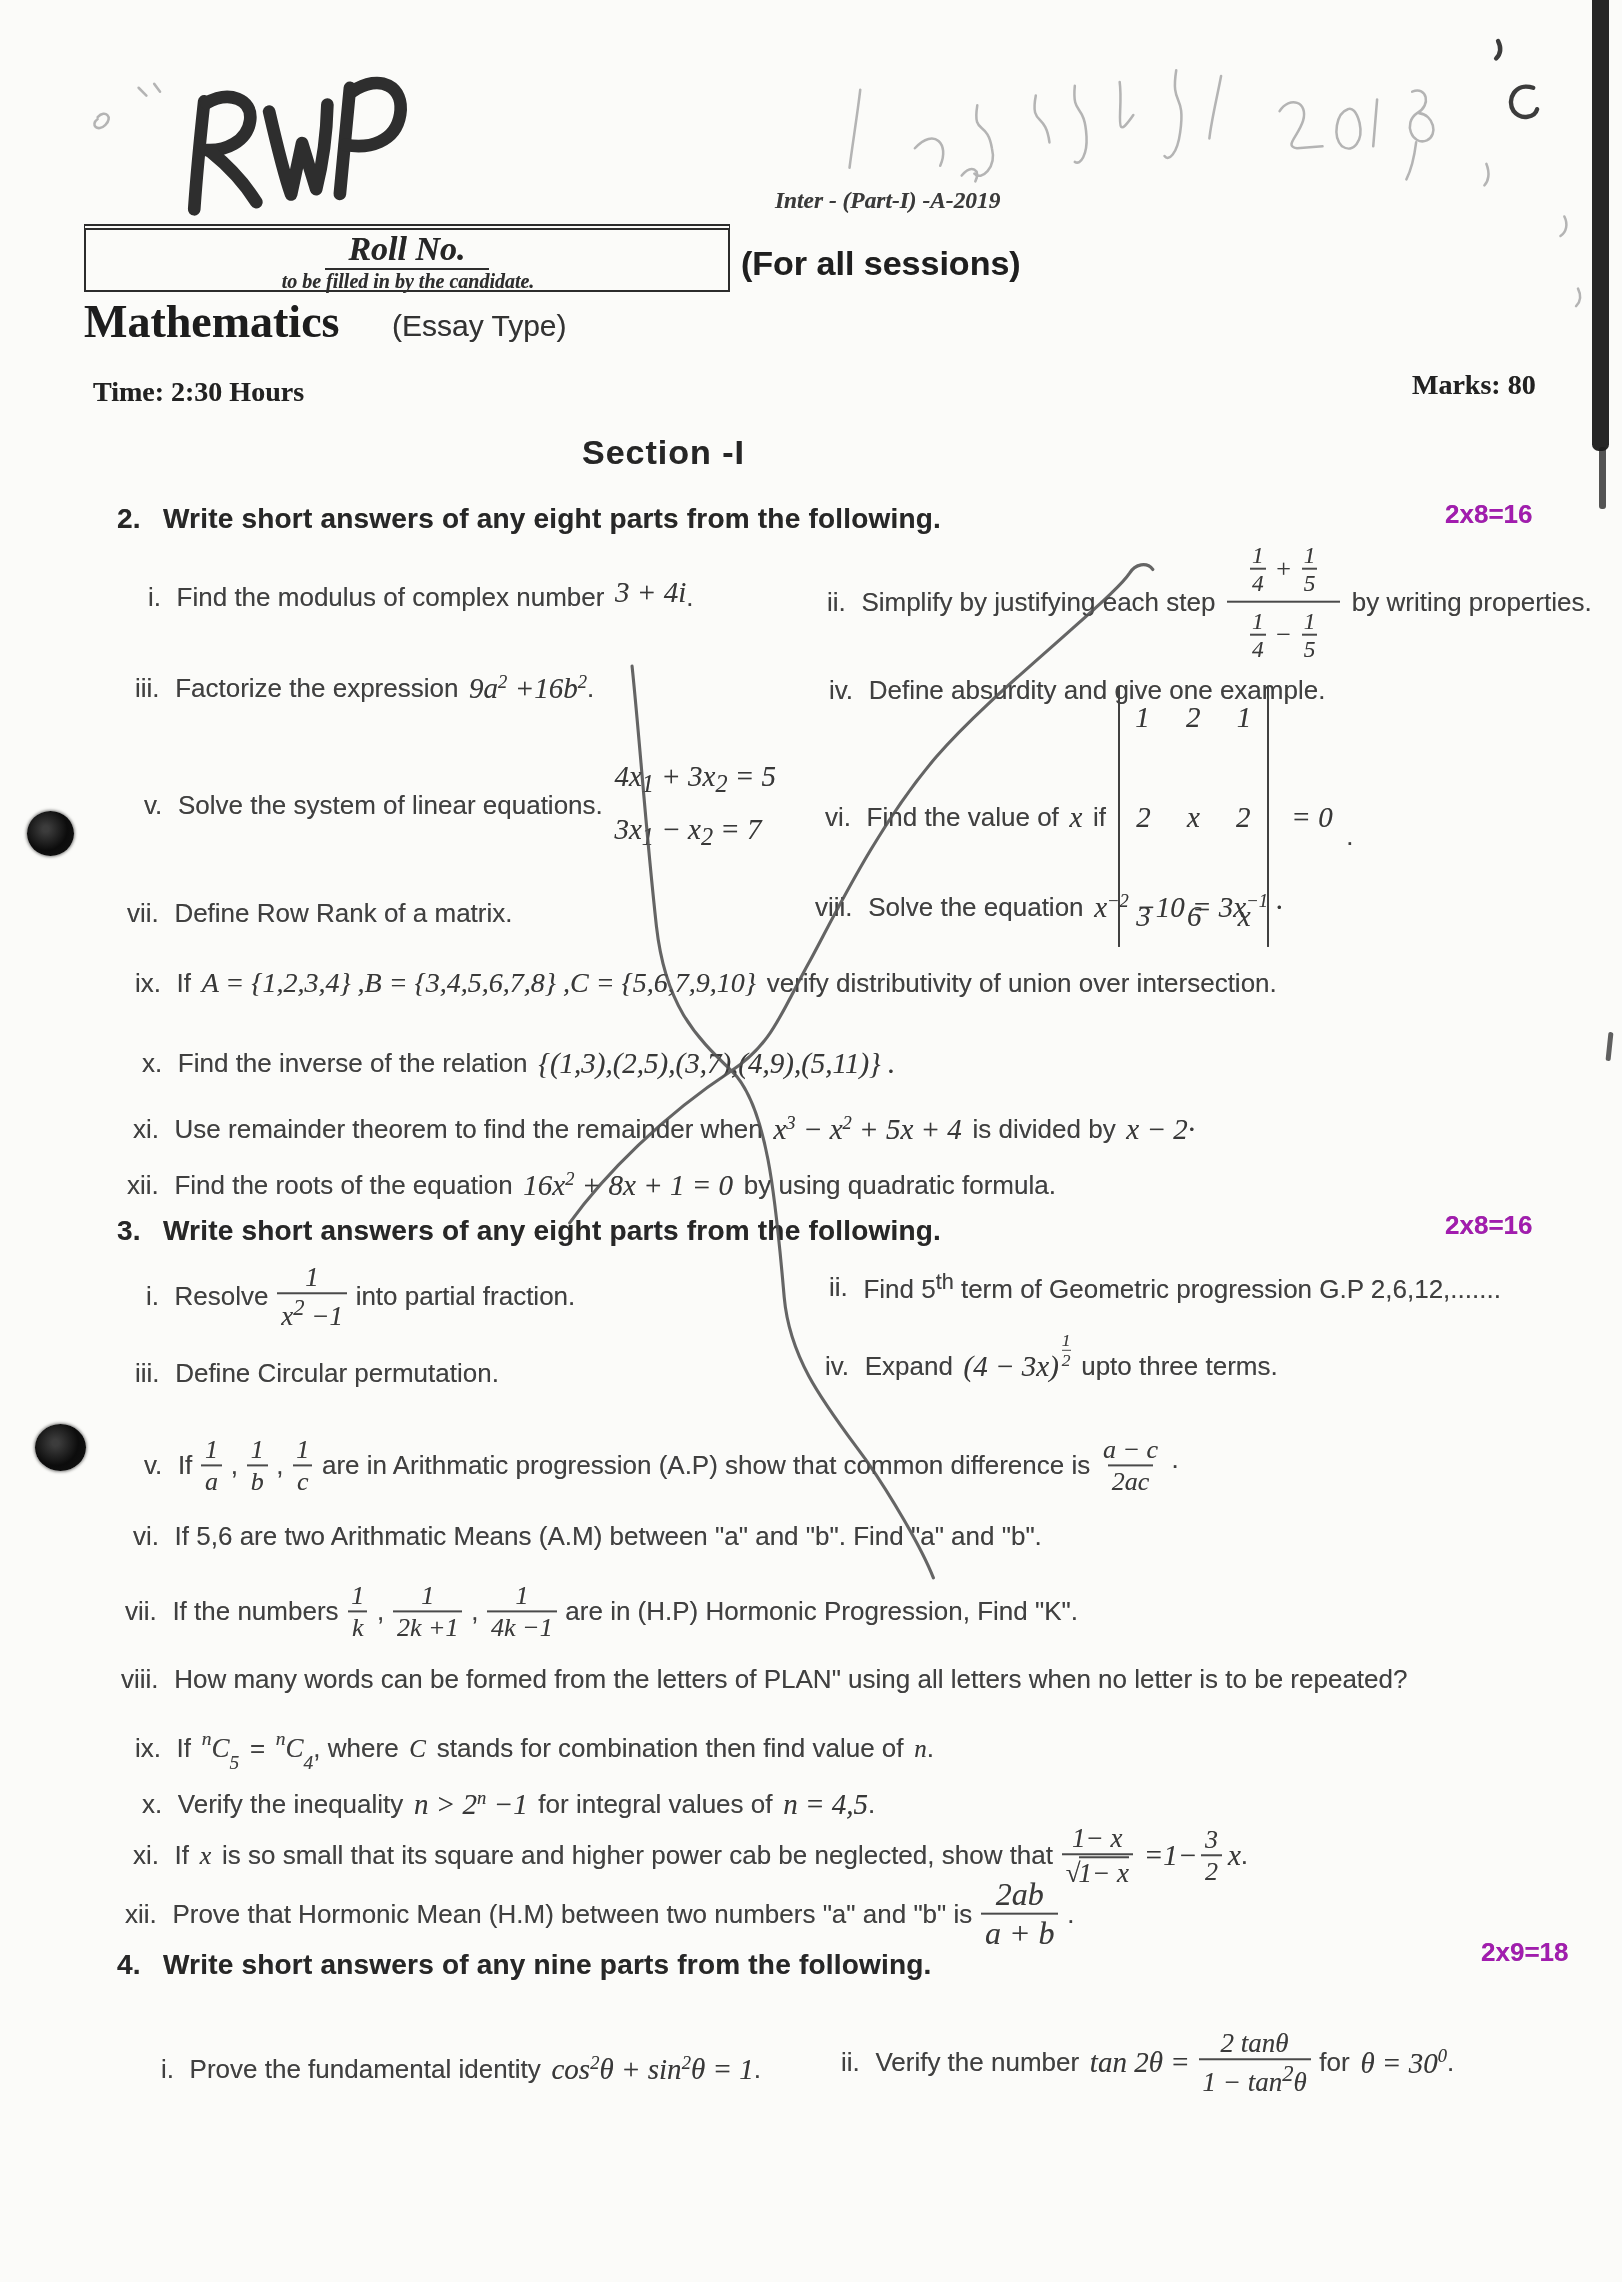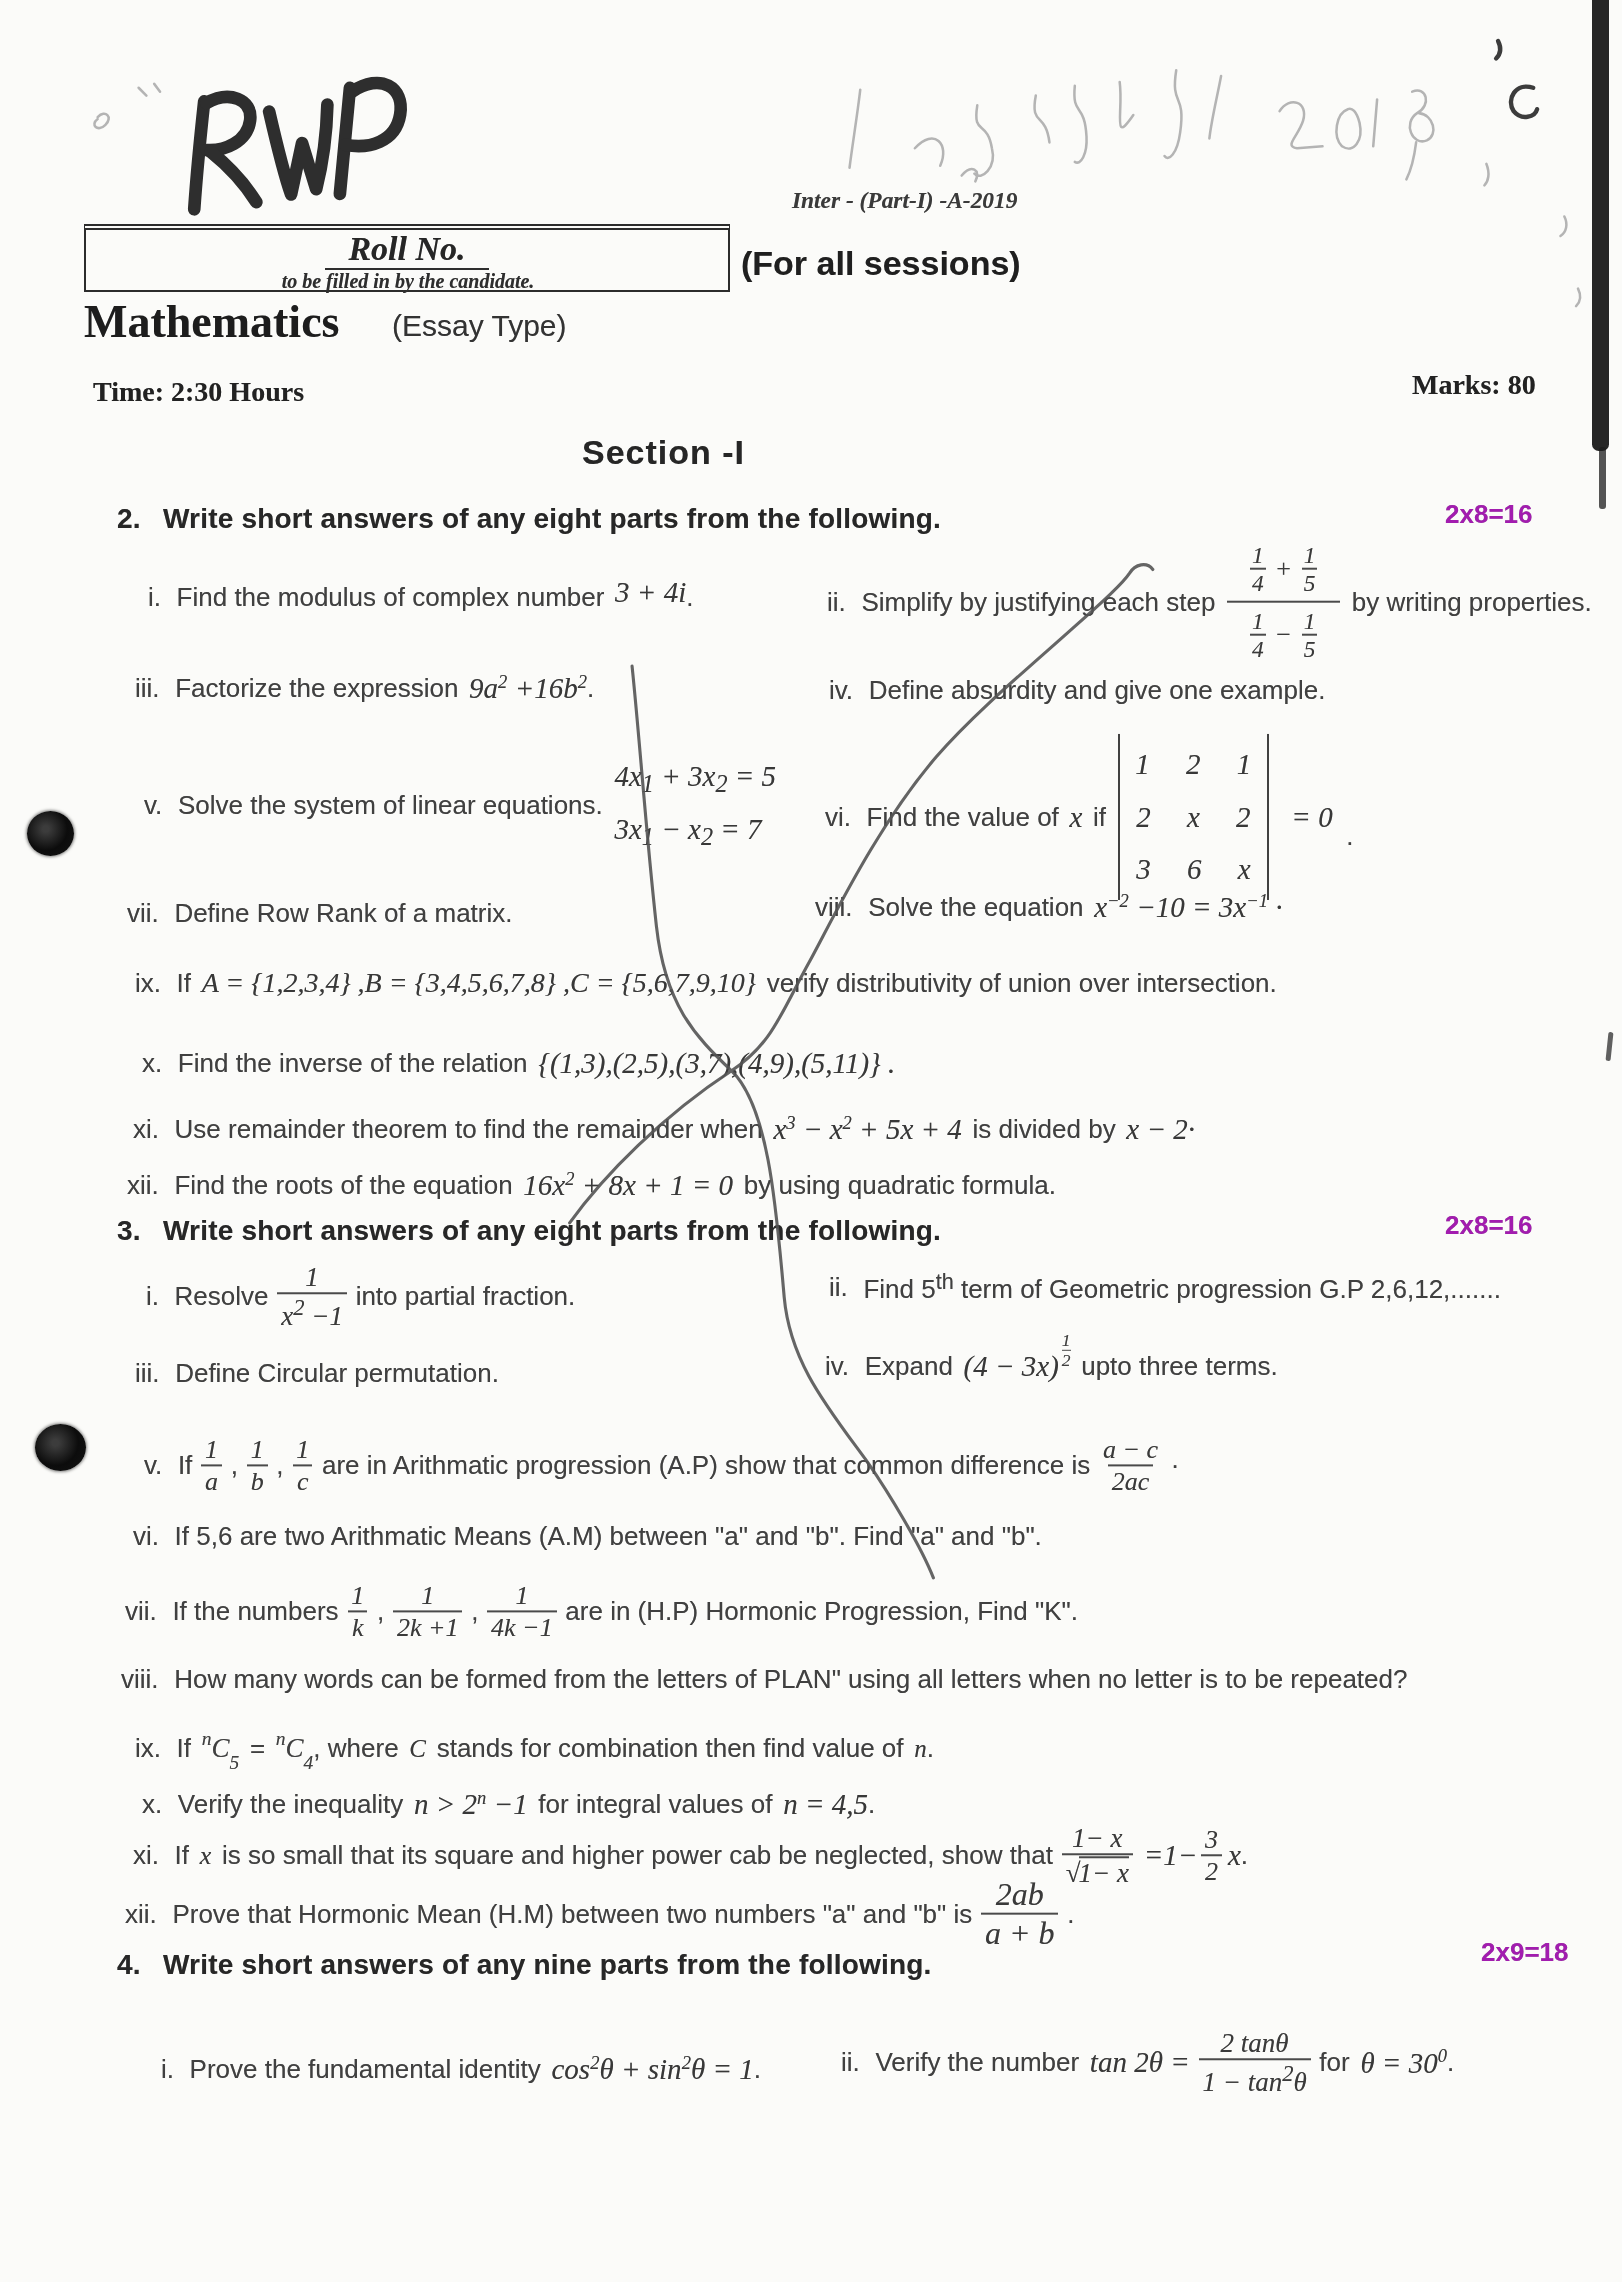--- a/index.html
+++ b/index.html
@@ -26,31 +26,31 @@
   .bigfr{display:inline-flex;flex-direction:column;align-items:center;margin:0 11.7px;}
   .bigfr .frow{display:flex;align-items:center;gap:8.8px;font-family:"Liberation Serif",serif;color:#3a3a3a;}
   .bigfr .fr{font-size:23.4px;margin:0;}
   .bigfr .fr .fd{border-top:2px solid #4a4a4a;padding:0 2px;}
   .bigfr .divider{width:113px;border-top:2.3px solid #4a4a4a;margin:4.9px 0;}
   .expfr{display:inline-flex;flex-direction:column;align-items:center;font-size:17.6px;line-height:1;
          transform:translateY(-16.6px);margin-left:2.9px;font-family:"Liberation Serif",serif;font-style:italic;}
   .expfr .fd{border-top:1.8px solid #4a4a4a;padding-top:1px;}
   .det{display:inline-flex;flex-direction:column;border-left:2.3px solid #414141;border-right:2.3px solid #414141;
        padding:3.9px 15.6px;margin:0 11.7px;font-family:"Liberation Serif",serif;font-style:italic;font-size:29px;
-       color:#383838;line-height:1.82;text-align:center;}
+       color:#383838;line-height:1.82;text-align:center;gap:47px;}
   .det .dr{word-spacing:29px;}
   .eqs{display:inline-flex;flex-direction:column;font-family:"Liberation Serif",serif;font-style:italic;
        font-size:29px;line-height:1.68;margin-left:11.7px;color:#383838;}
   .scN{font-size:19.5px;transform:translateY(-11.7px);display:inline-block;font-family:"Liberation Serif",serif;font-style:italic;}
   .scB{font-size:19.5px;transform:translateY(12.7px);display:inline-block;font-family:"Liberation Serif",serif;font-style:italic;}
   .cbig{font-family:"Liberation Serif",serif;font-style:italic;font-size:27px;}
   .rt{font-style:normal;}
   .ovl{display:inline-block;border-top:2px solid #4a4a4a;line-height:1.05;padding-top:1px;margin-left:-2px;}
   
-  #examref{left:792px;top:187px;font-family:"Liberation Serif",serif;font-style:italic;font-weight:bold;
+  #examref{left:775px;top:187px;font-family:"Liberation Serif",serif;font-style:italic;font-weight:bold;
            font-size:23.4px;color:#3a3a3a;}
   #rollbox{left:84px;top:224px;width:646px;height:68px;border:2.9px solid #2c2c2c;border-top:6.8px double #2c2c2c;
            box-sizing:border-box;display:flex;align-items:center;padding:0 11.7px;background:transparent;flex-direction:column;}
   #rolllabel{font-family:"Liberation Serif",serif;font-style:italic;font-weight:bold;font-size:34px;color:#262626;}
   #rollline{width:164px;border-bottom:2.4px solid #2e2e2e;height:33px;}
   #rollnote{font-family:"Liberation Serif",serif;font-style:italic;font-weight:bold;font-size:20px;color:#2e2e2e;margin-left:2px;}
   #sessions{left:741px;top:244px;font-weight:bold;font-size:34px;color:#1f1f1f;}
   #subject{left:84px;top:295px;font-family:"Liberation Serif",serif;font-weight:bold;font-size:46px;color:#1d1d1d;}
   #ptype{left:392px;top:309px;font-size:30px;color:#333;}
   #time{left:93px;top:376px;font-family:"Liberation Serif",serif;font-weight:bold;font-size:28px;color:#222;}

